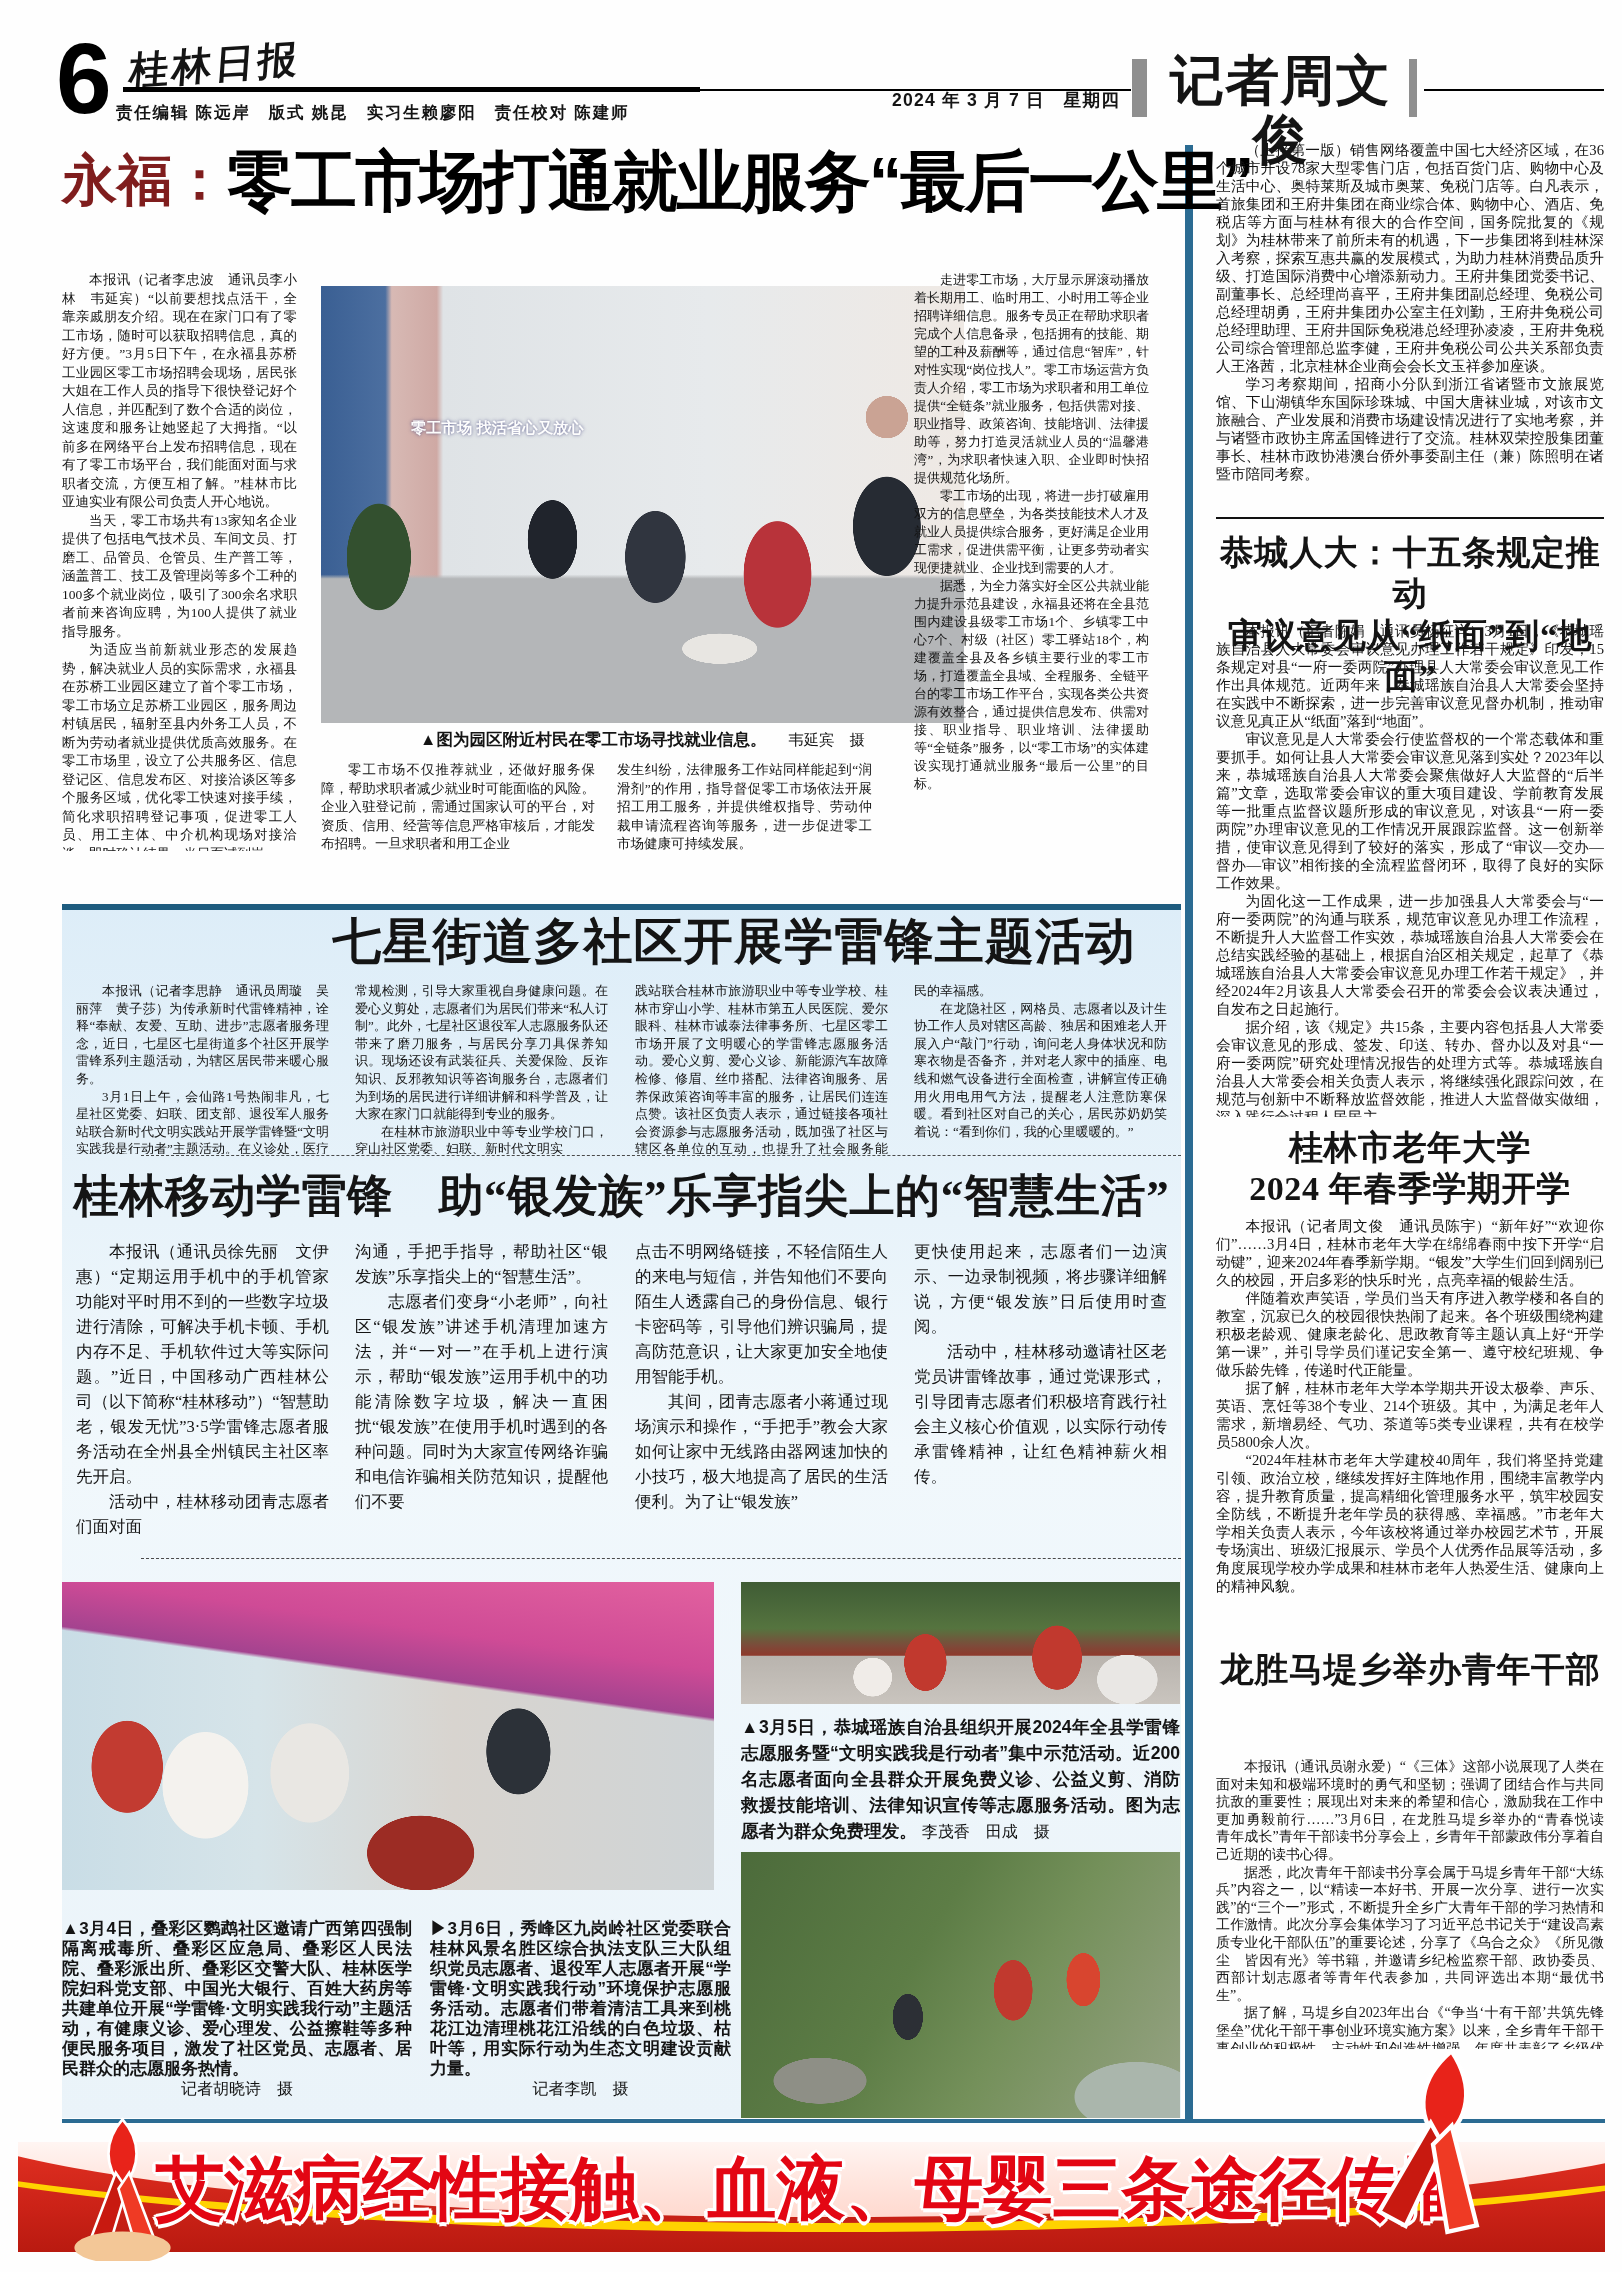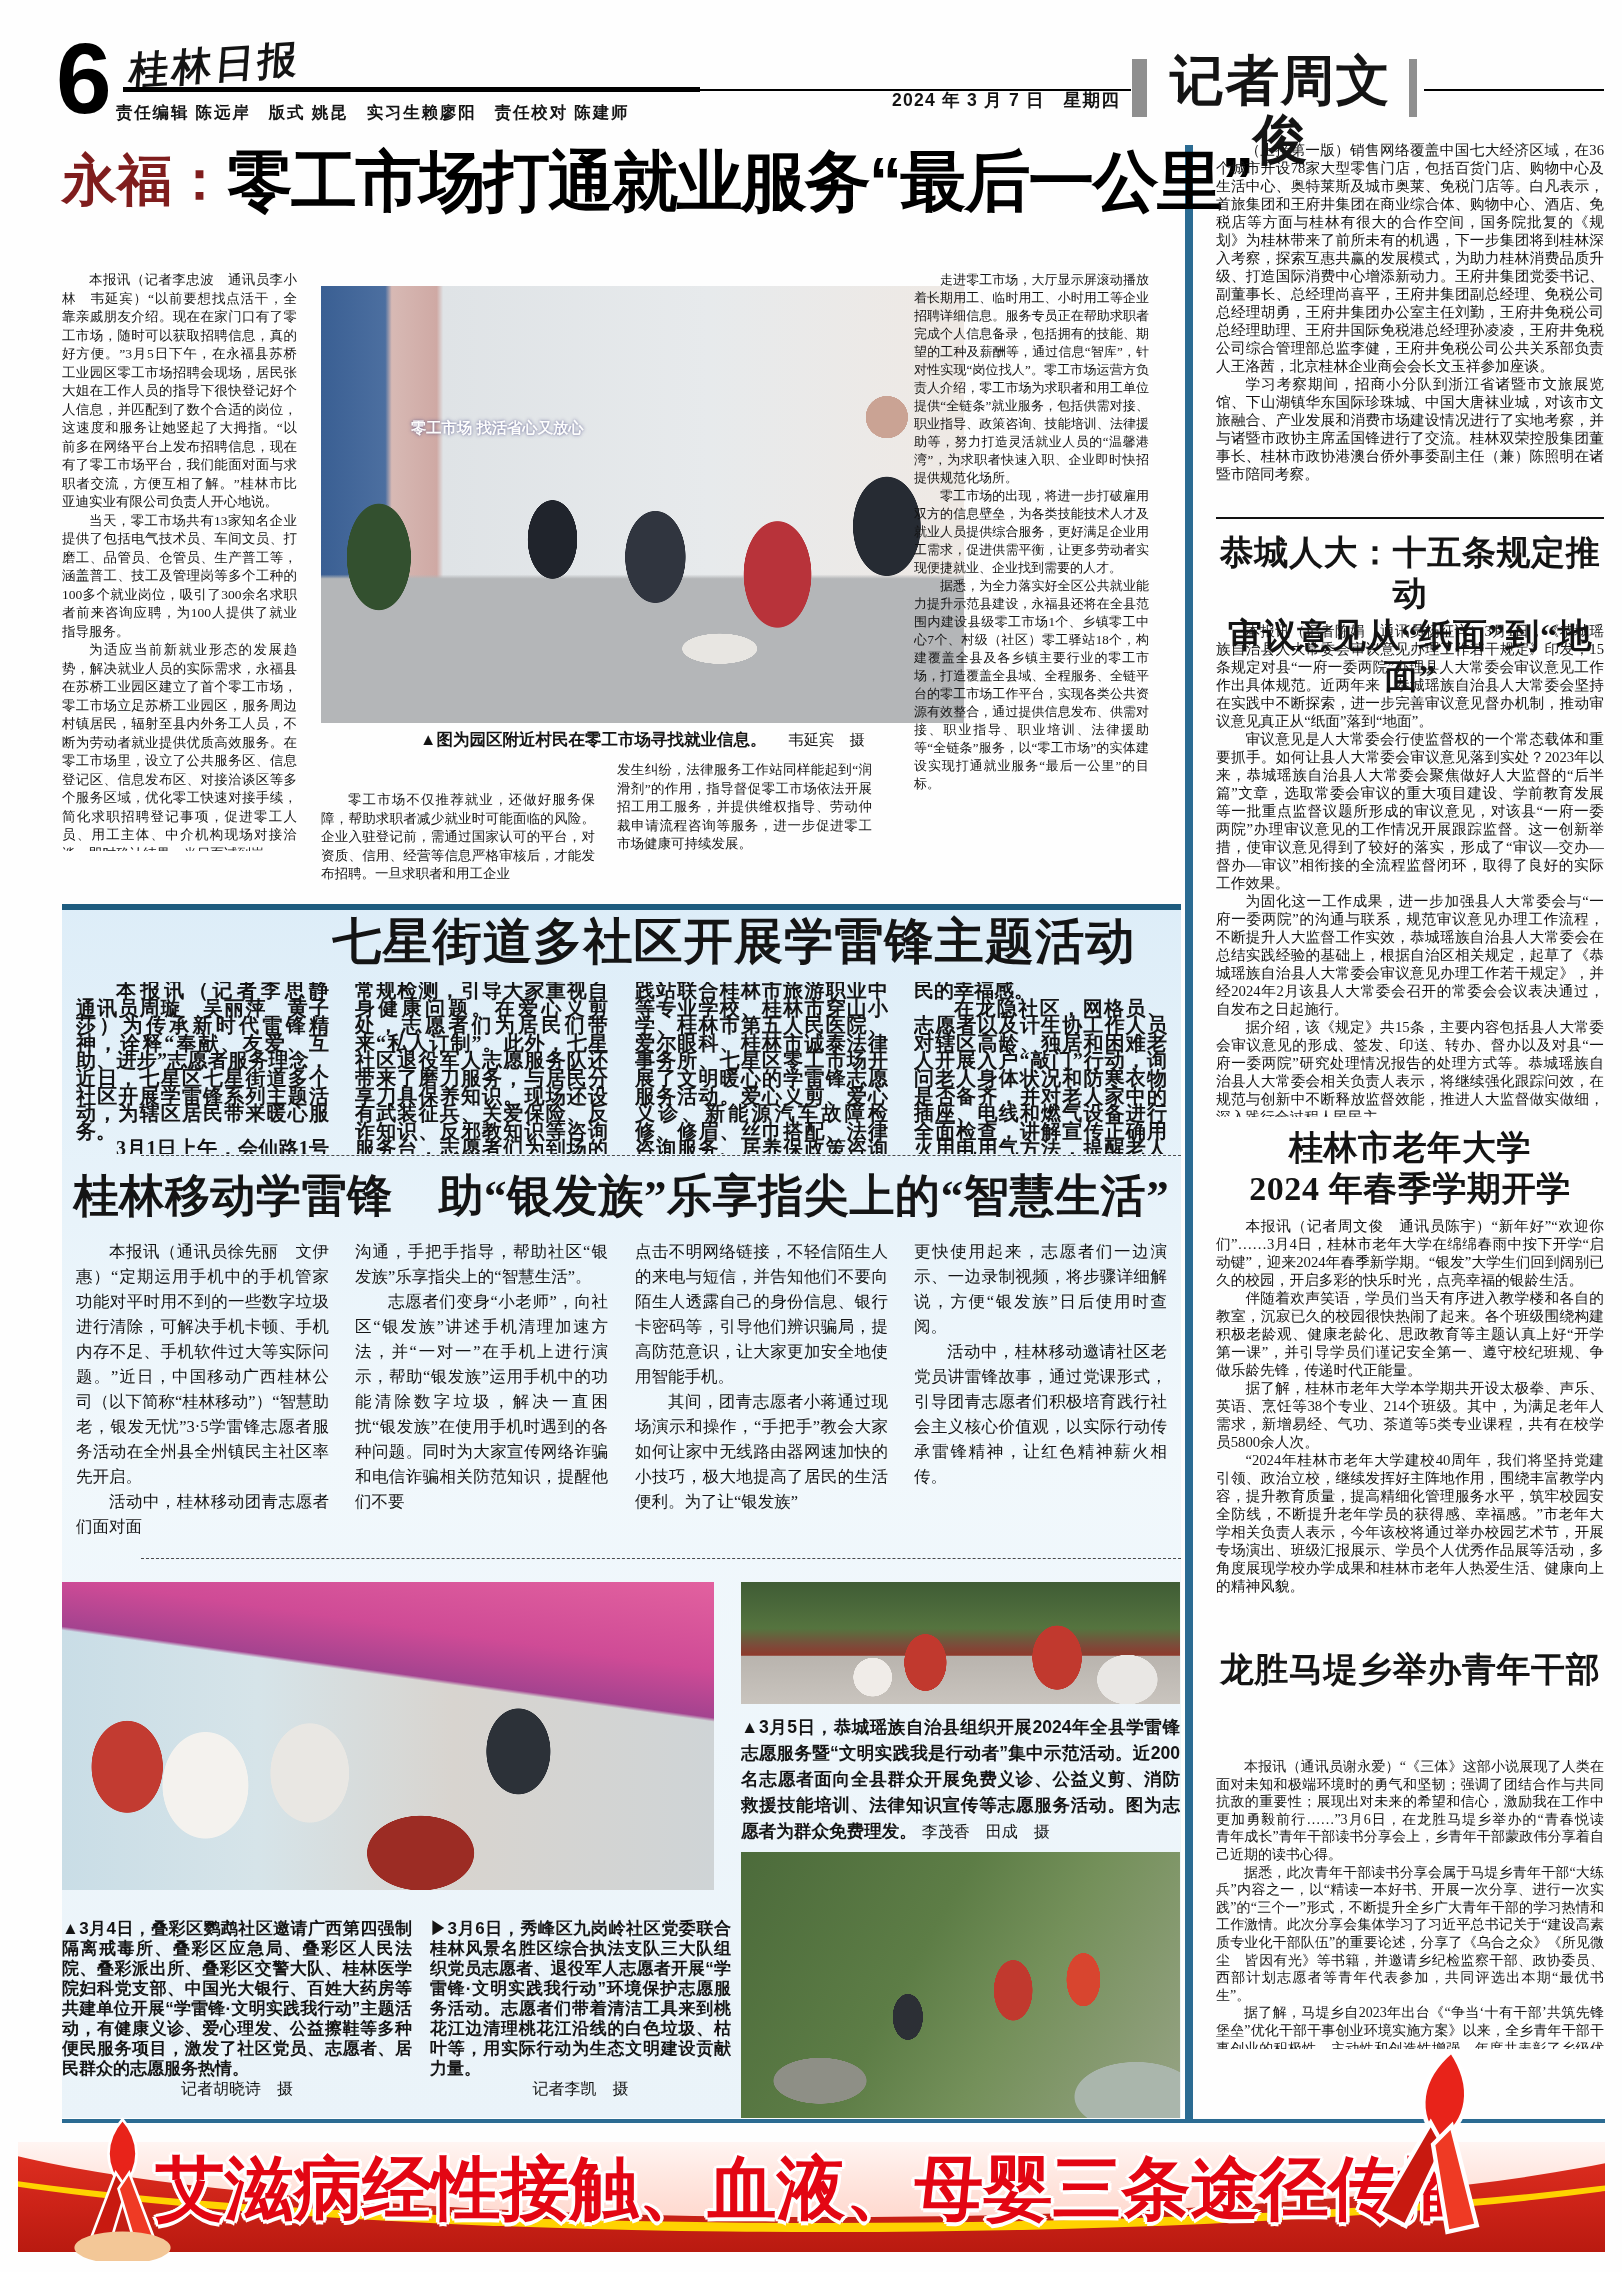--- a/index.html
+++ b/index.html
@@ -24,21 +24,21 @@
   #vdiv{left:1185px;top:145px;width:8.2px;height:1974px;background:#2b6b92;}
 
   
   #lead-title{left:62px;top:148px;width:1087px;text-align:center;white-space:nowrap;}
   #lead-title .kicker{font:900 55px/1 "Liberation Sans",sans-serif;color:#7f1d1d;vertical-align:4.7px;}
   #lead-title .big{font:900 66px/1 "Liberation Sans",sans-serif;letter-spacing:-1.8px;color:#000;}
   .bodycol{font-size:13.5px;line-height:18.5px;text-align:justify;overflow:hidden;}
   .bodycol p{margin:0;text-indent:2em;}
   .cont p:first-child{text-indent:0;}
   #lead-c1{left:62px;top:271px;width:235px;height:580px;}
-  #lead-c2{left:321px;top:791px;width:274px;height:147px;}
+  #lead-c2{left:321px;top:761px;width:274px;height:147px;}
   #lead-c3{left:617px;top:761px;width:255px;height:147px;}
   #lead-c4{left:914px;top:271px;width:235px;height:633px;font-size:13px;line-height:18px;}
 
   #lead-photo{left:321px;top:286px;width:643px;height:437px;overflow:hidden;
     background:
       radial-gradient(53px 88px at 9% 62%, #33502f 60%, rgba(0,0,0,0) 61%),
       radial-gradient(62px 25px at 62% 83%, #e8e6e2 60%, rgba(0,0,0,0) 61%),
       radial-gradient(41px 65px at 36% 58%, #20242c 60%, rgba(0,0,0,0) 61%),
       radial-gradient(50px 76px at 52% 62%, #30353f 60%, rgba(0,0,0,0) 61%),
       radial-gradient(56px 88px at 71% 66%, #b8333a 60%, rgba(0,0,0,0) 61%),
@@ -49,21 +49,21 @@
   #lead-photo .sign{position:absolute;left:14%;top:30%;color:#fdfdfd;font:700 15.3px/1.5 "Liberation Sans",sans-serif;text-shadow:0 0 3.5px rgba(60,60,120,.8);}
   #lead-caption{left:321px;top:729px;width:643px;text-align:center;font:700 16.5px/1.3 "Liberation Sans",sans-serif;}
   #lead-caption .credit{font:400 15.3px/1.3 "Liberation Serif",serif;margin-left:22px;}
 
   
   #band{left:62px;top:904px;width:1119px;height:1214px;background:linear-gradient(180deg,#ddedf8 0%,#e8f3fa 26%,#f1f8fc 45%,#eaf3f9 100%);}
   #band-toprule{left:62px;top:904px;width:1119px;height:5.9px;background:#1e5c7f;}
 
   
   #qx-title{left:317px;top:917px;width:834px;text-align:center;font:900 49px/1 "Liberation Serif",serif;letter-spacing:1.2px;}
-  .qxcol{font-size:20px;line-height:17.6px;font-weight:bold;}
+  .qxcol{font-size:13px;line-height:17.6px;}
   #qx-c1{left:76px;top:982px;width:253px;height:172px;}
   #qx-c2{left:355px;top:982px;width:253px;height:172px;}
   #qx-c3{left:635px;top:982px;width:253px;height:172px;}
   #qx-c4{left:914px;top:982px;width:253px;height:172px;}
   .dashrule{border-top:1.8px dashed #4a4a4a;height:0;}
   #dash1{left:141px;top:1155px;width:1040px;}
   #dash2{left:141px;top:1558px;width:1040px;}
 
   
   #mb-title{left:62px;top:1174px;width:1119px;text-align:center;font:900 45px/1 "Liberation Serif",serif;letter-spacing:0.6px;}

